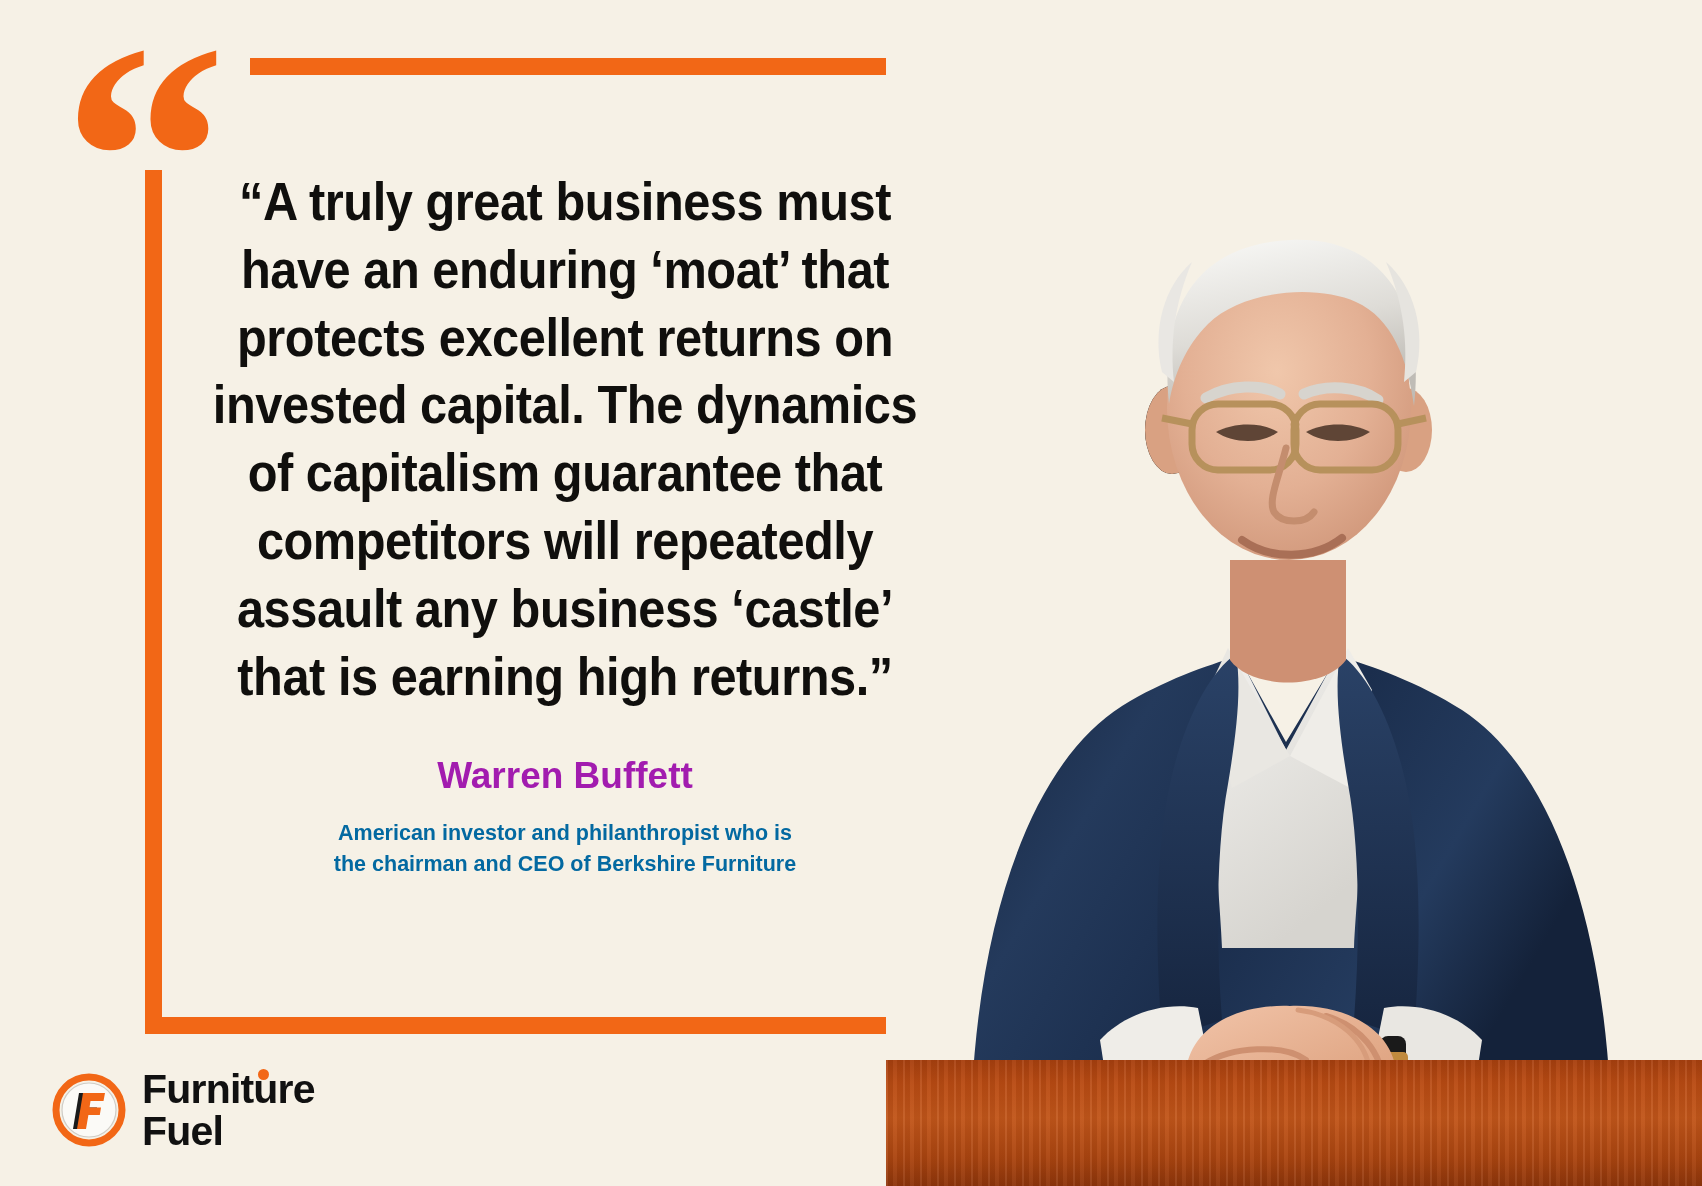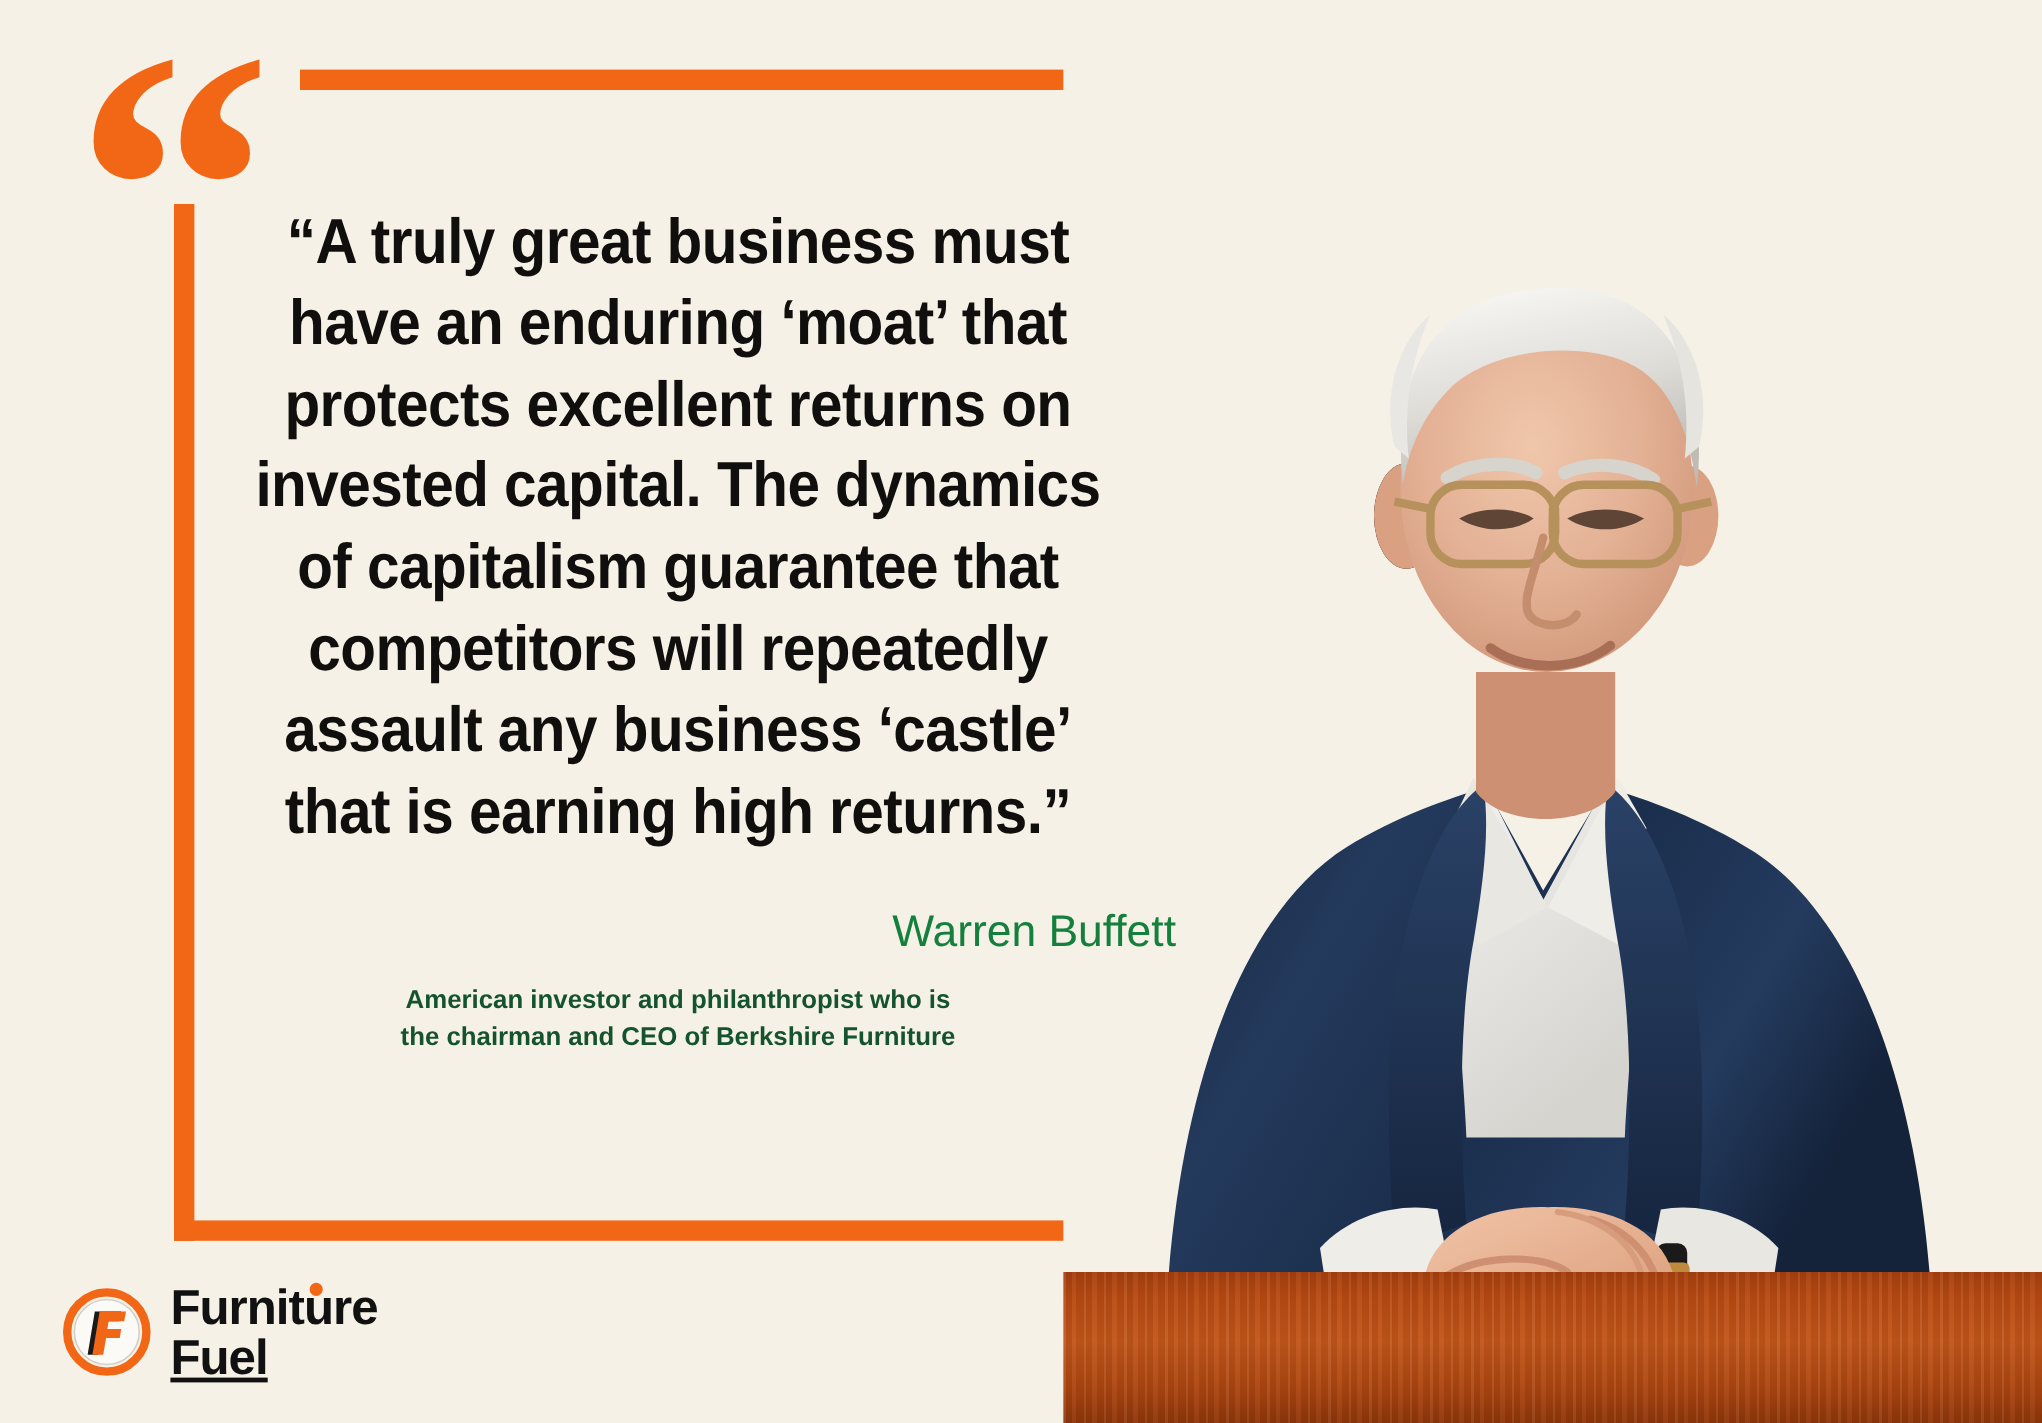--- a/index.html
+++ b/index.html
@@ -44,28 +44,28 @@
     line-height:1.28;
     letter-spacing:-0.5px;
     color:#100F0D;
     transform:scaleX(0.92);
     transform-origin:50% 0;
     z-index:3;
   }
 
   .attrib-name{
     position:absolute;left:150px;top:755px;width:830px;
-    text-align:right;
-    font-weight:400;font-size:37px;letter-spacing:0px;color:#15803d;
+    text-align:center;
+    font-weight:700;font-size:37px;letter-spacing:0px;color:#a21caf;
     z-index:3;
   }
   .attrib-desc{
     position:absolute;left:190px;top:818px;width:750px;
     text-align:center;
-    font-weight:700;font-size:21.5px;line-height:1.42;color:#14532d;
+    font-weight:700;font-size:21.5px;line-height:1.42;color:#0369a1;
     z-index:3;
   }
 
   
   .photo{
     position:absolute;left:886px;top:0;width:816px;height:1186px;
     overflow:hidden;z-index:2;
   }
   .photo-bg{position:absolute;inset:0;background:#F6F1E6;}
   .desk{
@@ -82,21 +82,21 @@
   .person{position:absolute;left:0;top:0;width:816px;height:1186px;}
 
   
   .logo{position:absolute;left:52px;top:1070px;display:flex;align-items:center;gap:16px;z-index:4;}
   .logo-mark{position:relative;width:74px;height:74px;flex:0 0 auto;}
   .logo-words{display:flex;flex-direction:column;line-height:0.93;}
   .logo-l1,.logo-l2{
     font-weight:700;font-size:41px;color:#111111;letter-spacing:-0.8px;
     position:relative;
   }
-  .logo-l2{margin-top:4px;text-decoration:underline;}
+  .logo-l2{margin-top:4px;}
   .dot{
     position:absolute;width:11px;height:11px;border-radius:50%;
     background:#F26716;left:116px;top:-1px;
   }
 </style>
 </head>
 <body>
 
 <div id="stage">
 

